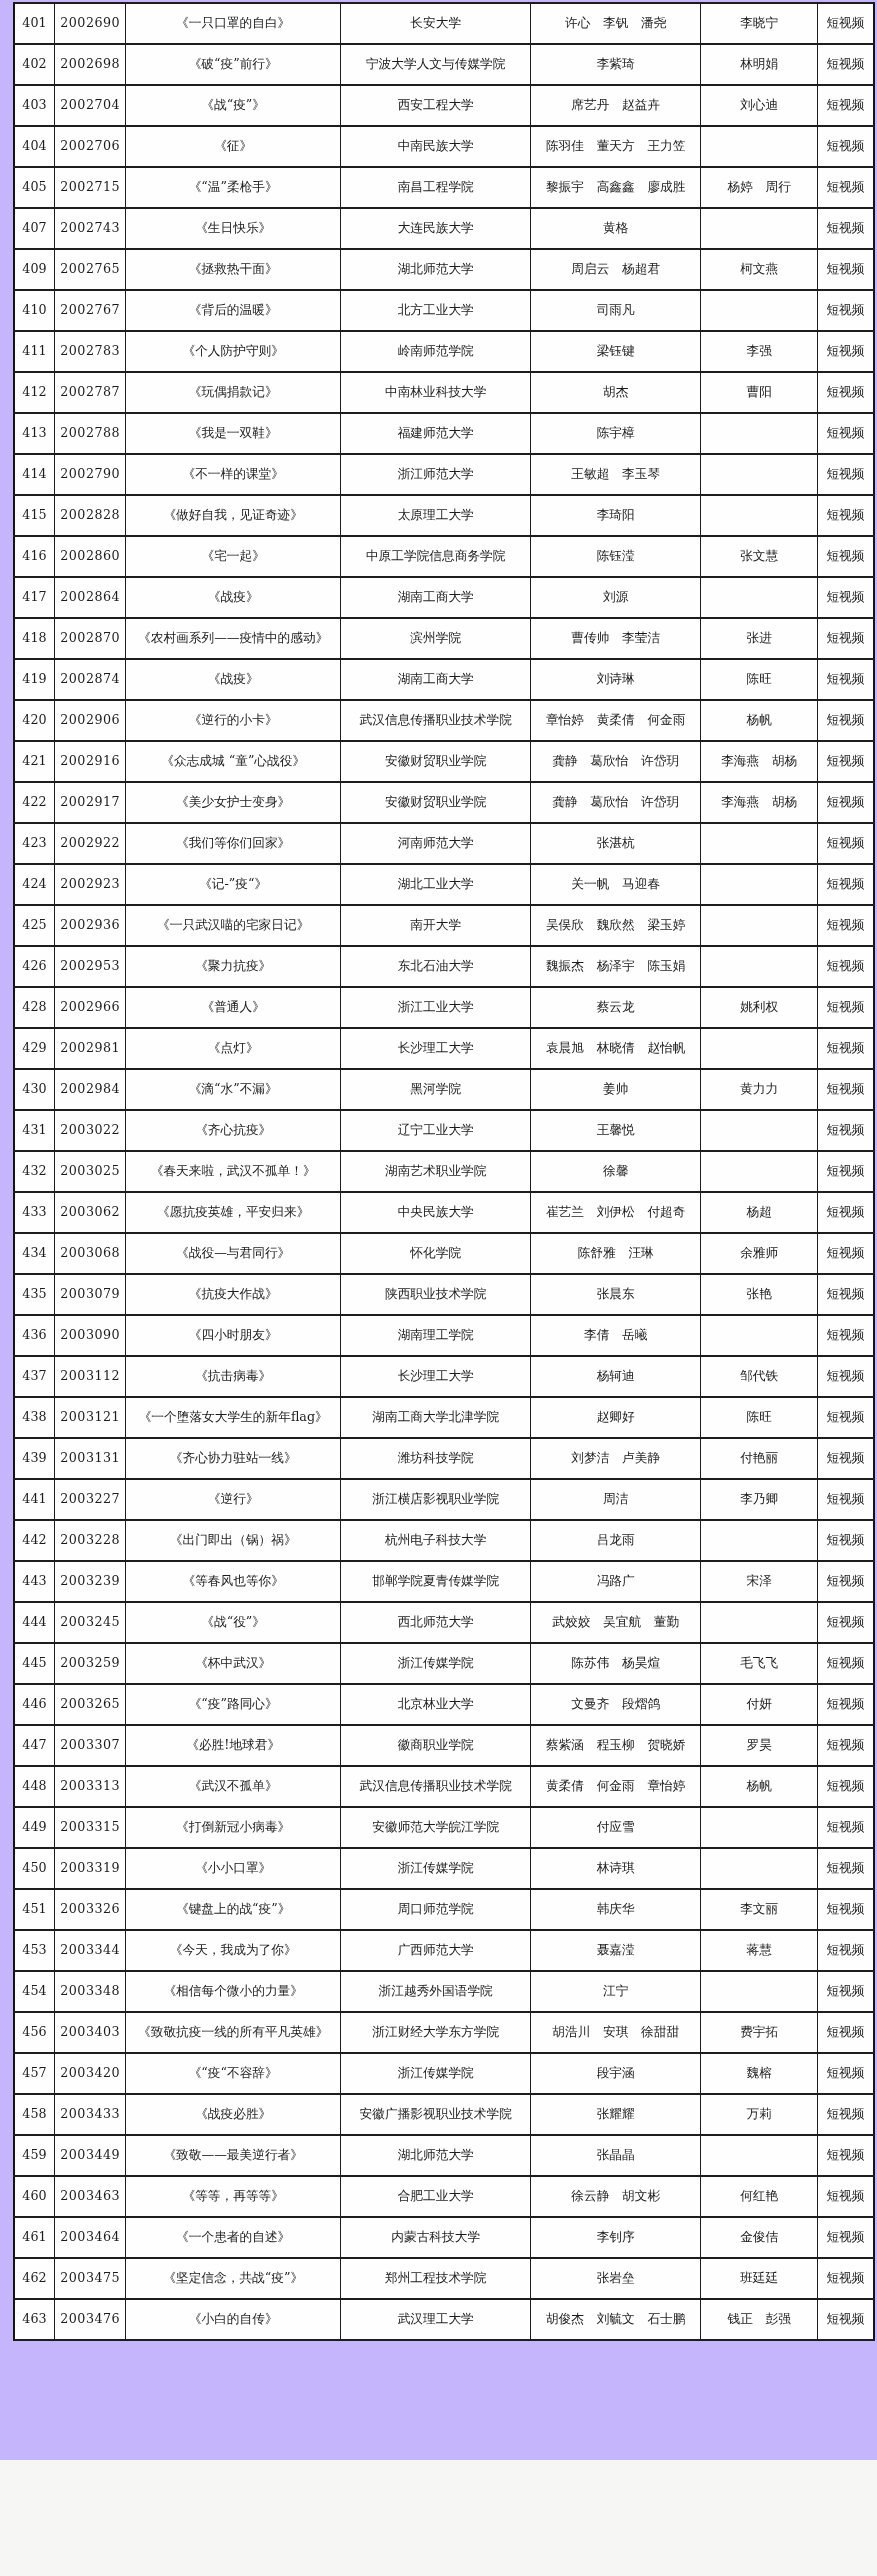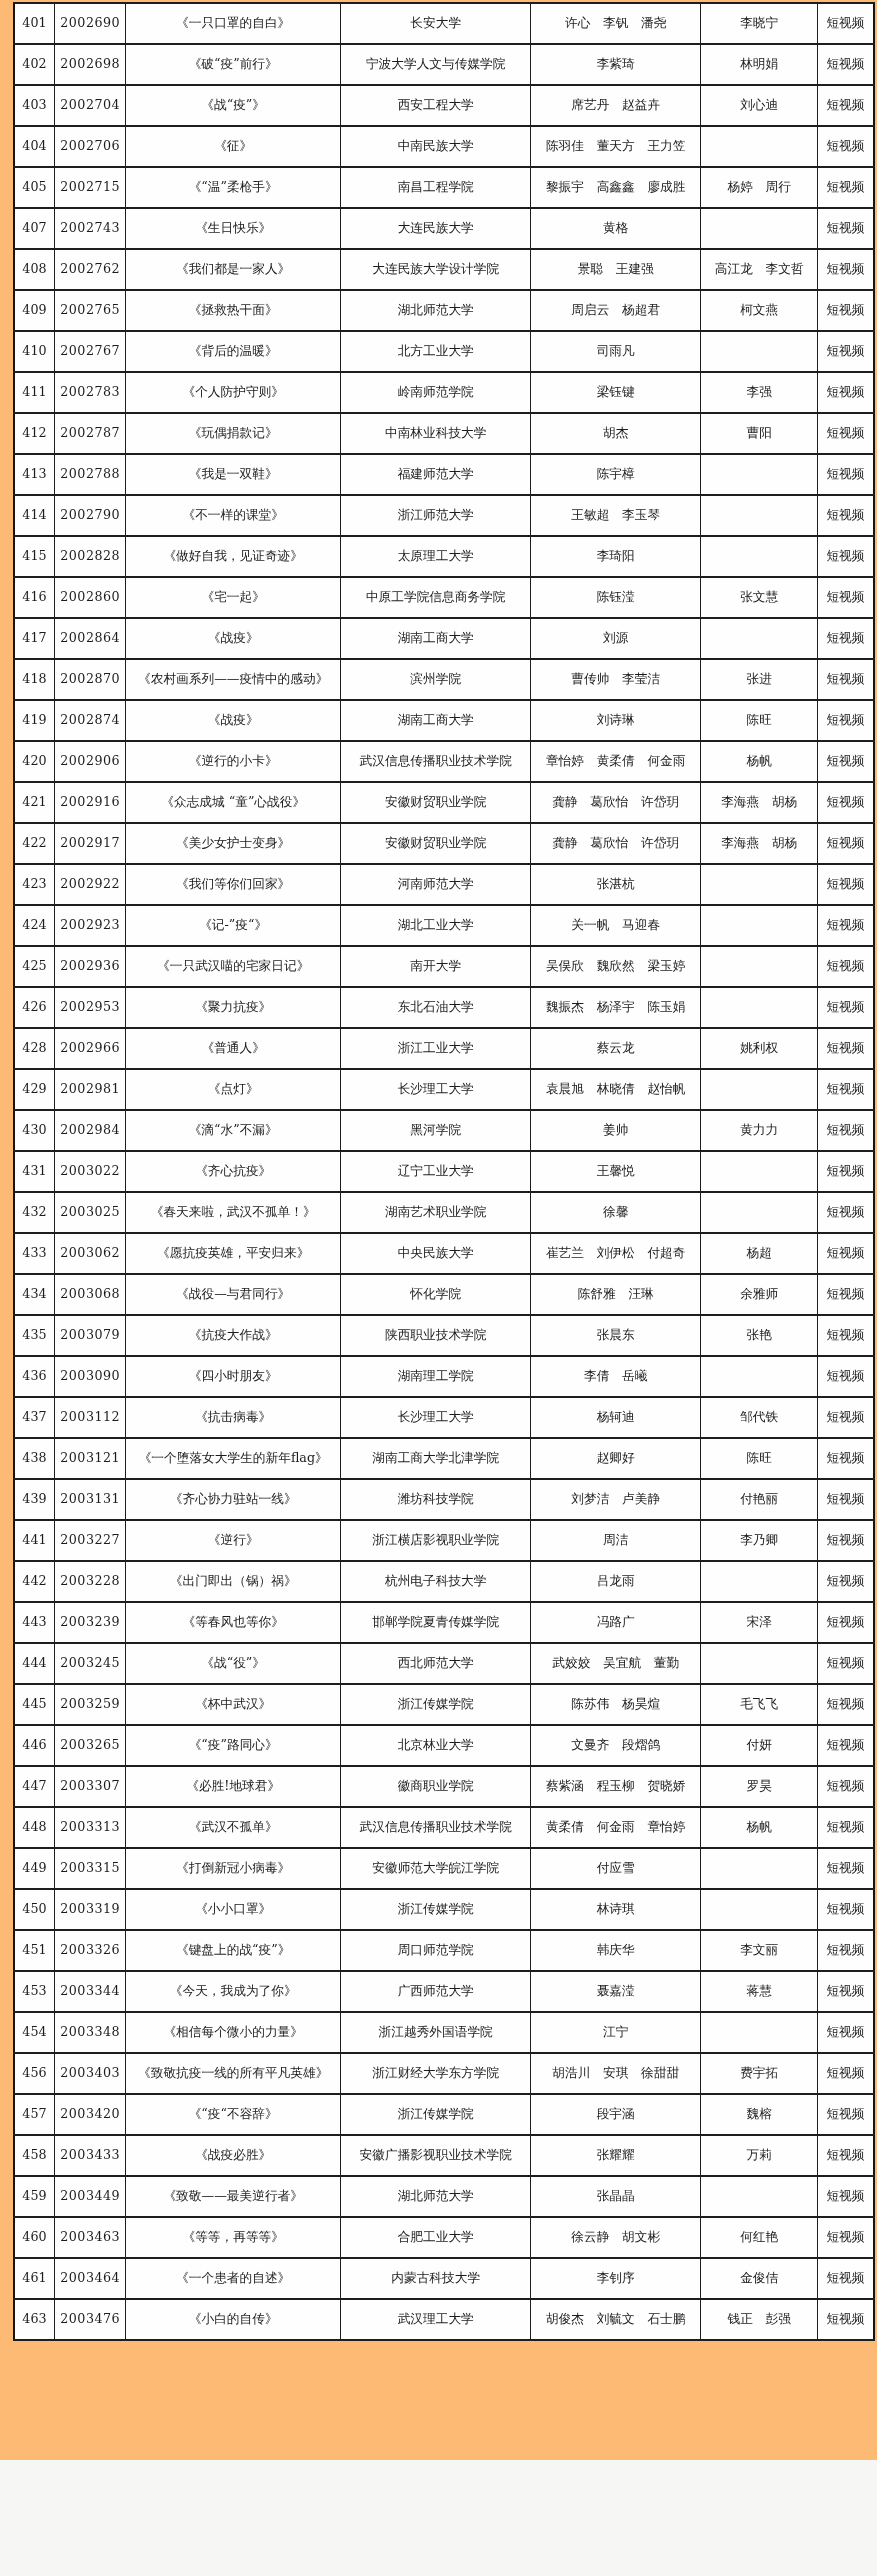--- a/index.html
+++ b/index.html
@@ -2,21 +2,21 @@
 <html><head>
 <meta charset="utf-8">
 <style>
   html, body { margin: 0; padding: 0; }
   body { background: #f6f6f4; }
   .page {
     position: relative;
     width: 878px;
     height: 2460px;
     margin: 0 auto;
-    background: #fdba74;
+    background: #c4b5fd;
     font-family: "DejaVu Serif", "Liberation Serif", serif;
     color: #1c1c1c;
     overflow: hidden;
   }
   table.entries {
     position: absolute;
     left: 12.7px;
     top: 2px;
     width: 860px;
     border-collapse: collapse;
@@ -114,29 +114,20 @@
   <tr>
     <td class="c-no">407</td>
     <td class="c-id">2002743</td>
     <td class="c-title">《生日快乐》</td>
     <td class="c-school">大连民族大学</td>
     <td class="c-authors">黄格</td>
     <td class="c-teachers"></td>
     <td class="c-cat">短视频</td>
   </tr>
 
-  <tr>
-    <td class="c-no">408</td>
-    <td class="c-id">2002762</td>
-    <td class="c-title">《我们都是一家人》</td>
-    <td class="c-school">大连民族大学设计学院</td>
-    <td class="c-authors">景聪　王建强</td>
-    <td class="c-teachers">高江龙　李文哲</td>
-    <td class="c-cat">短视频</td>
-  </tr>
 
   <tr>
     <td class="c-no">409</td>
     <td class="c-id">2002765</td>
     <td class="c-title">《拯救热干面》</td>
     <td class="c-school">湖北师范大学</td>
     <td class="c-authors">周启云　杨超君</td>
     <td class="c-teachers">柯文燕</td>
     <td class="c-cat">短视频</td>
   </tr>
@@ -618,20 +609,29 @@
   <tr>
     <td class="c-no">461</td>
     <td class="c-id">2003464</td>
     <td class="c-title">《一个患者的自述》</td>
     <td class="c-school">内蒙古科技大学</td>
     <td class="c-authors">李钊序</td>
     <td class="c-teachers">金俊佶</td>
     <td class="c-cat">短视频</td>
   </tr>
 
+  <tr>
+    <td class="c-no">462</td>
+    <td class="c-id">2003475</td>
+    <td class="c-title">《坚定信念，共战“疫”》</td>
+    <td class="c-school">郑州工程技术学院</td>
+    <td class="c-authors">张岩垒</td>
+    <td class="c-teachers">班廷廷</td>
+    <td class="c-cat">短视频</td>
+  </tr>
 
   <tr>
     <td class="c-no">463</td>
     <td class="c-id">2003476</td>
     <td class="c-title">《小白的自传》</td>
     <td class="c-school">武汉理工大学</td>
     <td class="c-authors">胡俊杰　刘毓文　石士鹏</td>
     <td class="c-teachers">钱正　彭强</td>
     <td class="c-cat">短视频</td>
   </tr>

